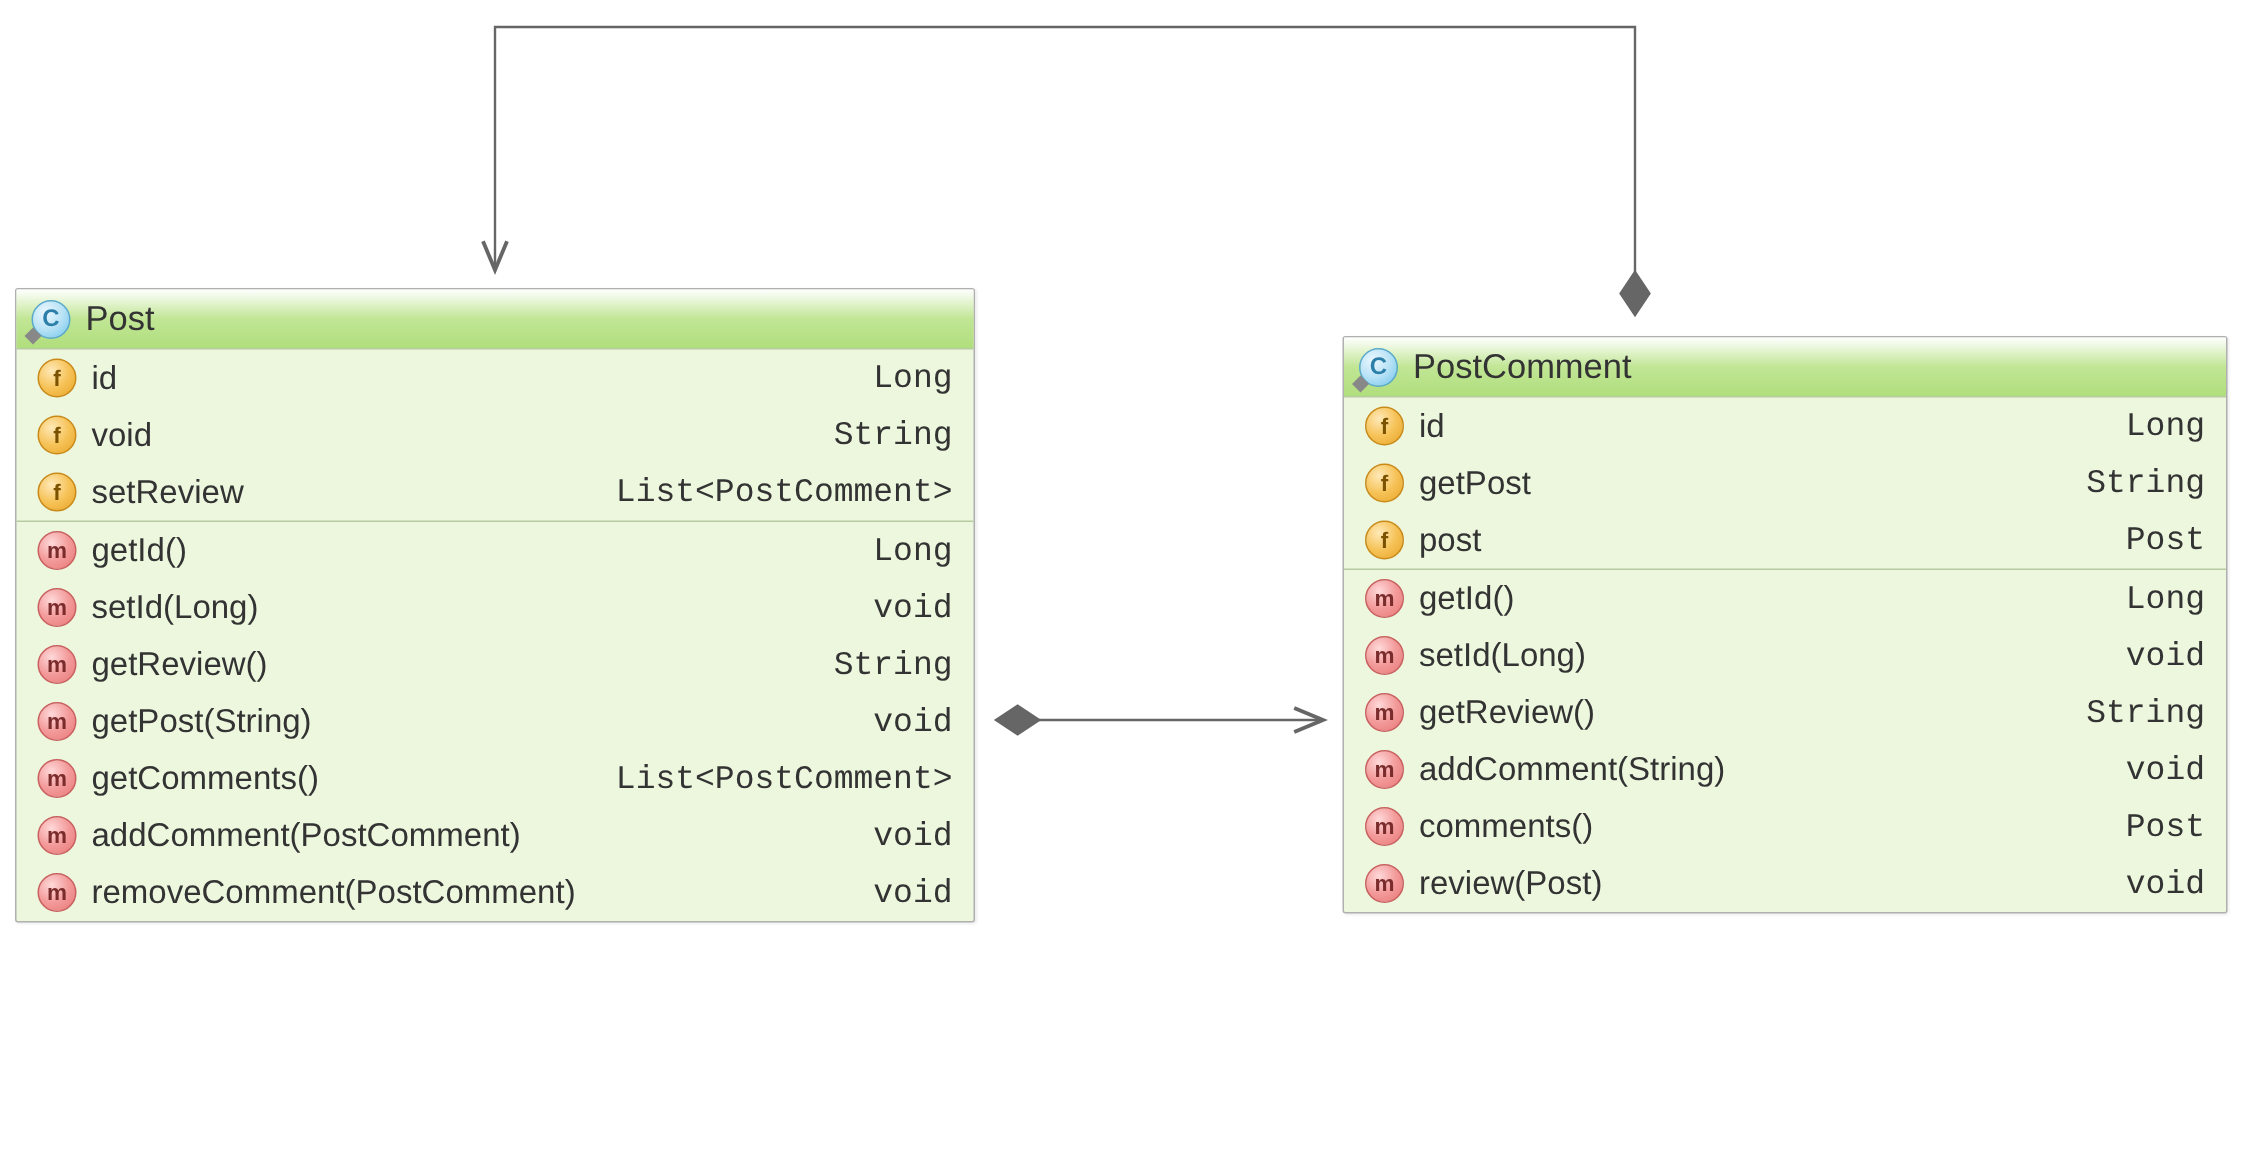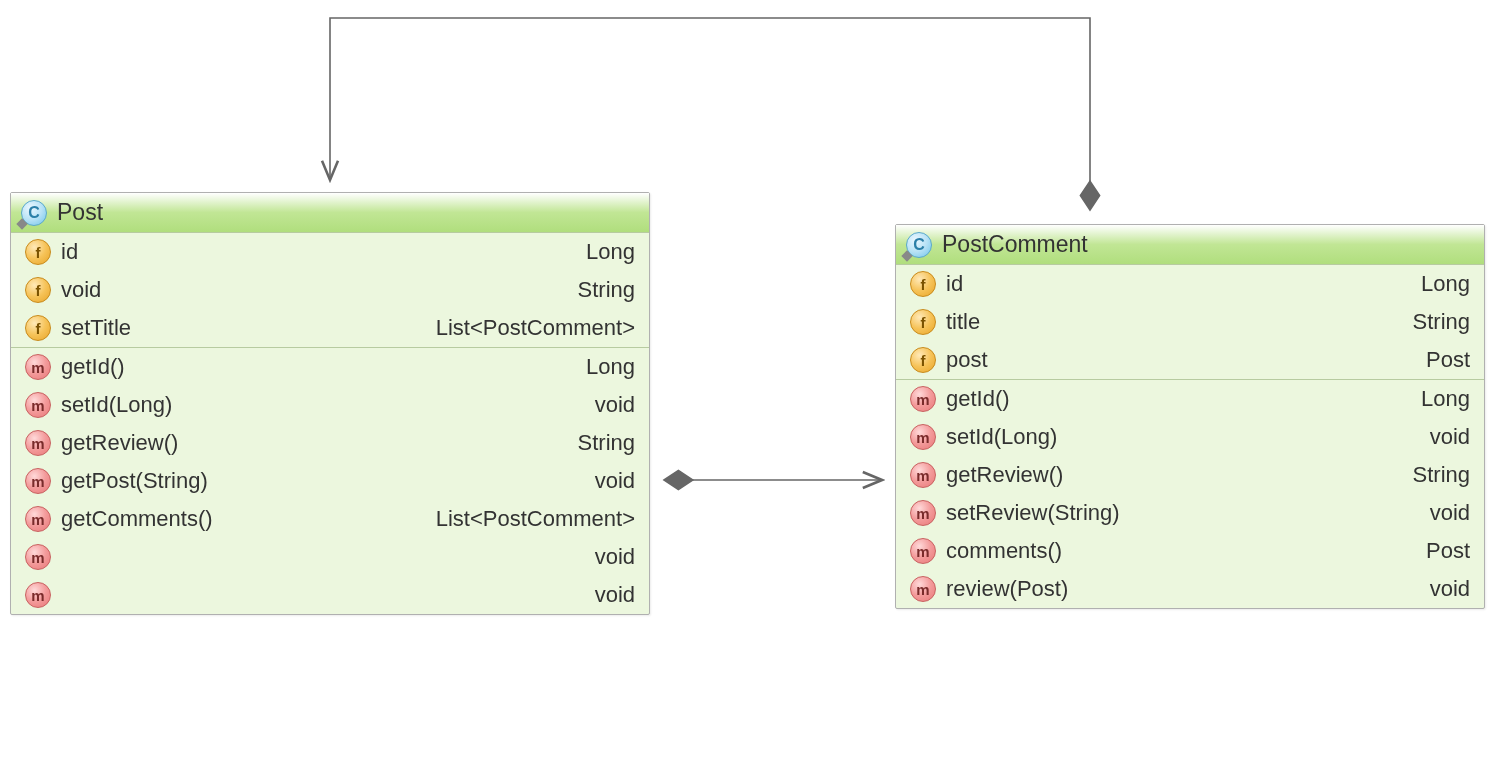--- a/index.html
+++ b/index.html
@@ -92,21 +92,21 @@
     background: radial-gradient(circle at 35% 30%, #ffe9b8, #f6c359, #e8a528);
     border: 1px solid #c98a1a;
     color: #7a5200;
   }
   .badge.m {
     background: radial-gradient(circle at 35% 30%, #ffd9d9, #f39a9a, #e87878);
     border: 1px solid #c96060;
     color: #7a2b2b;
   }
   .name { color: #333; }
-  .type { color: #333; }
+  .type { color: #333; font-family: Liberation Mono, monospace; }
   svg.connectors {
     position: absolute;
     top: 0; left: 0;
     width: 1494px;
     height: 780px;
     pointer-events: none;
   }
 </style>
 </head>
 <body>
@@ -146,21 +146,21 @@
       <div class="row">
         <div class="row-left">
             <div class="badge f">f</div>
             <span class="name">void</span>
           </div>
         <span class="type">String</span>
       </div>
       <div class="row">
         <div class="row-left">
             <div class="badge f">f</div>
-            <span class="name">setTitle</span>
+            <span class="name">setReview</span>
           </div>
         <span class="type">List&lt;PostComment&gt;</span>
       </div>
     </div>
     <div class="section">
       <div class="row">
         <div class="row-left">
             <div class="badge m">m</div>
             <span class="name">getId()</span>
           </div>
@@ -190,26 +190,28 @@
       <div class="row">
         <div class="row-left">
             <div class="badge m">m</div>
             <span class="name">getComments()</span>
           </div>
         <span class="type">List&lt;PostComment&gt;</span>
       </div>
       <div class="row">
         <div class="row-left">
             <div class="badge m">m</div>
-          </div>
-        <span class="type">void</span>
-      </div>
-      <div class="row">
-        <div class="row-left">
-            <div class="badge m">m</div>
+            <span class="name">addComment(PostComment)</span>
+          </div>
+        <span class="type">void</span>
+      </div>
+      <div class="row">
+        <div class="row-left">
+            <div class="badge m">m</div>
+            <span class="name">removeComment(PostComment)</span>
           </div>
         <span class="type">void</span>
       </div>
     </div>
   </div>
 
   <div class="class-box" style="left:895px; top:224px; width:590px;">
     <div class="class-header">
       <div class="class-icon">
           <span>C</span>
@@ -220,21 +222,21 @@
       <div class="row">
         <div class="row-left">
             <div class="badge f">f</div>
             <span class="name">id</span>
           </div>
         <span class="type">Long</span>
       </div>
       <div class="row">
         <div class="row-left">
             <div class="badge f">f</div>
-            <span class="name">title</span>
+            <span class="name">getPost</span>
           </div>
         <span class="type">String</span>
       </div>
       <div class="row">
         <div class="row-left">
             <div class="badge f">f</div>
             <span class="name">post</span>
           </div>
         <span class="type">Post</span>
       </div>
@@ -257,21 +259,21 @@
       <div class="row">
         <div class="row-left">
             <div class="badge m">m</div>
             <span class="name">getReview()</span>
           </div>
         <span class="type">String</span>
       </div>
       <div class="row">
         <div class="row-left">
             <div class="badge m">m</div>
-            <span class="name">setReview(String)</span>
+            <span class="name">addComment(String)</span>
           </div>
         <span class="type">void</span>
       </div>
       <div class="row">
         <div class="row-left">
             <div class="badge m">m</div>
             <span class="name">comments()</span>
           </div>
         <span class="type">Post</span>
       </div>

